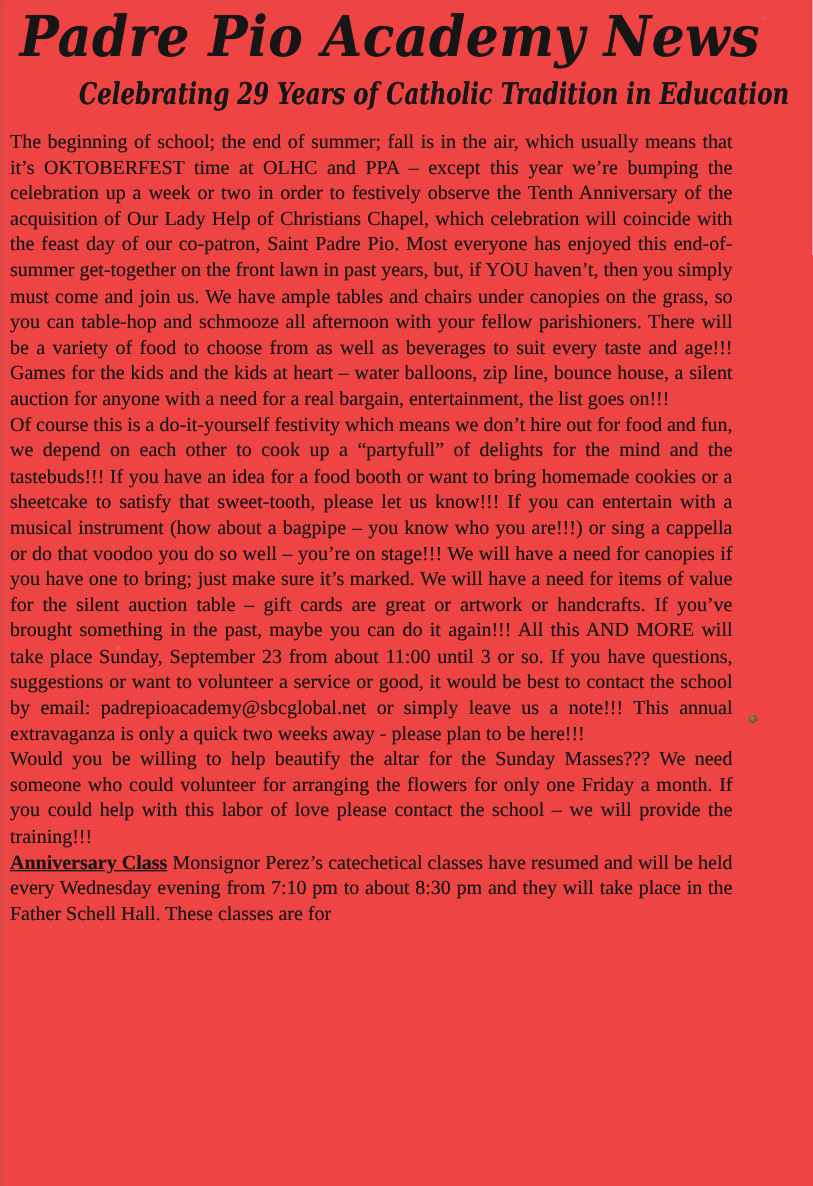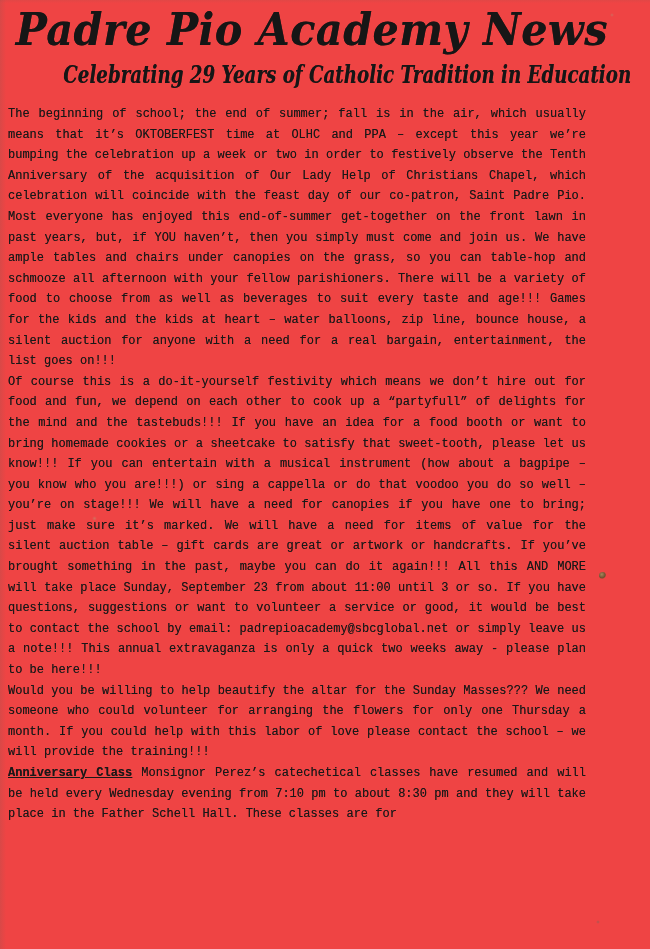--- a/index.html
+++ b/index.html
@@ -56,22 +56,22 @@
     font-weight: 700;
     font-size: 24px;
     line-height: 34px;
     transform: scaleX(0.76);
     white-space: nowrap;
     text-shadow: 0 0 0.5px rgba(20,20,20,0.65);
   }
   .body-text {
     width: 578px;
     margin: 12px 0 0 8px;
-    font-family: Liberation Mono, monospace;
-    font-size: 12px;
+    font-family: Liberation Serif, serif;
+    font-size: 16px;
     line-height: 20.6px;
     text-align: justify;
     color: #181818;
     text-shadow: 0 0 0.5px rgba(24,24,24,0.6);
   }
   .body-text p { margin: 0; }
   .p1 { margin-bottom: 13px; }
   .p2 { margin-bottom: 7px; }
   .p3 { margin-bottom: 0; }
   .p4 { margin-top: 37px; }
@@ -113,21 +113,21 @@
   <div class="edge-top"></div>
 
   <header class="masthead">
     <div class="title">Padre Pio Academy News</div>
     <div class="subtitle">Celebrating 29 Years of Catholic Tradition in Education</div>
   </header>
 
   <article class="body-text">
     <p class="p1">The beginning of school; the end of summer; fall is in the air, which usually means that it’s OKTOBERFEST time at OLHC and PPA – except this year we’re bumping the celebration up a week or two in order to festively observe the Tenth Anniversary of the acquisition of Our Lady Help of Christians Chapel, which celebration will coincide with the feast day of our co-patron, Saint Padre Pio.  Most everyone has enjoyed this end-of-summer get-together on the front lawn in past years, but, if YOU haven’t, then you simply must come and join us.  We have ample tables and chairs under canopies on the grass, so you can table-hop and schmooze all afternoon with your fellow parishioners.  There will be a variety of food to choose from as well as beverages to suit every taste and age!!!  Games for the kids and the kids at heart – water balloons, zip line, bounce house, a silent auction for anyone with a need for a real bargain, entertainment, the list goes on!!!</p>
     <p class="p2">Of course this is a do-it-yourself festivity which means we don’t hire out for food and fun, we depend on each other to cook up a “partyfull” of delights for the mind and the tastebuds!!!  If you have an idea for a food booth or want to bring homemade cookies or a sheetcake to satisfy that sweet-tooth, please let us know!!!  If you can entertain with a musical instrument (how about a bagpipe – you know who you are!!!) or sing a cappella or do that voodoo you do so well – you’re on stage!!!  We will have a need for canopies if you have one to bring; just make sure it’s marked.  We will have a need for items of value for the silent auction table – gift cards are great or artwork or handcrafts.  If you’ve brought something in the past, maybe you can do it again!!!  All this AND MORE will take place Sunday, September 23 from about 11:00 until 3 or so.  If you have questions, suggestions or want to volunteer a service or good, it would be best to contact the school by email: padrepioacademy@sbcglobal.net or simply leave us a note!!!  This annual extravaganza is only a quick two weeks away - please plan to be here!!!</p>
-    <p class="p3">Would you be willing to help beautify the altar for the Sunday Masses??? We need someone who could volunteer for arranging the flowers for only one Thursday a month.  If you could help with this labor of love please contact the school – we will provide the training!!!</p>
+    <p class="p3">Would you be willing to help beautify the altar for the Sunday Masses??? We need someone who could volunteer for arranging the flowers for only one Friday a month.  If you could help with this labor of love please contact the school – we will provide the training!!!</p>
     <p class="p4"><span class="lead">Anniversary Class</span> <span>Monsignor Perez’s catechetical classes have resumed and will be held every Wednesday evening from 7:10 pm to about 8:30 pm and they will take place in the Father Schell Hall. These classes are for</span></p>
   </article>
 
   <div class="speck speck-main"></div>
   <div class="speck speck-faint-1"></div>
   <div class="speck speck-faint-2"></div>
   <div class="speck speck-faint-3"></div>
 </div>
 
 </body></html>

